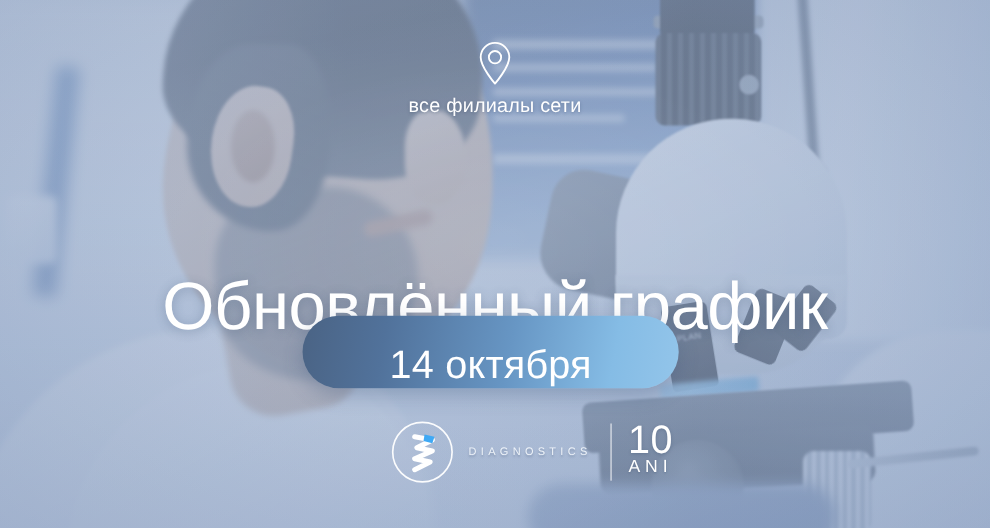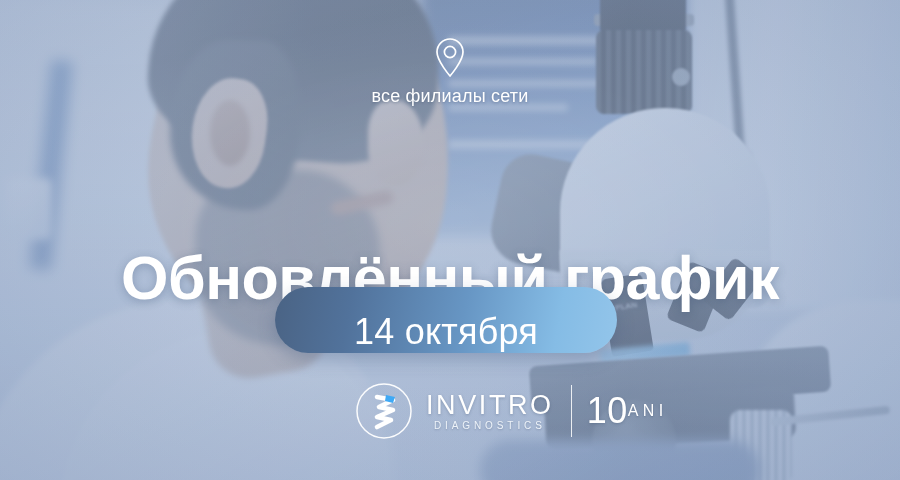--- a/index.html
+++ b/index.html
@@ -142,40 +142,40 @@
   
   .content{position:absolute;inset:0;}
 
   .pin-wrap{position:absolute;left:0;right:0;top:36px;display:flex;flex-direction:column;
     align-items:center;gap:6px;}
   .pin-icon{width:36px;height:44px;display:block;}
   .pin-label{font-size:18px;color:#ffffff;letter-spacing:.2px;
     text-shadow:0 1px 3px rgba(40,60,90,.32);}
 
   .headline{position:absolute;left:0;right:0;top:202px;text-align:center;
-    font-size:61px;font-weight:bold;color:#ffffff;letter-spacing:-.5px;line-height:70px;
+    font-size:61px;font-weight:normal;color:#ffffff;letter-spacing:-.5px;line-height:70px;
     text-shadow:0 2px 10px rgba(45,68,104,.30);}
 
   .date-btn{position:absolute;left:275px;top:287px;width:342px;height:66px;
     border:0;border-radius:33px;cursor:pointer;padding:0;
     background:linear-gradient(100deg,#4a6384 0%,#51729b 22%,#6796c4 55%,#85bce5 82%,#93c5ea 100%);
     box-shadow:0 6px 18px rgba(54,80,120,.30);
     display:flex;align-items:center;justify-content:center;}
   .date-btn-label{font-size:36px;color:#ffffff;letter-spacing:.2px;
     font-family:"Liberation Sans","DejaVu Sans",sans-serif;margin-top:24px;}
 
   .logo{position:absolute;left:355px;top:380px;height:62px;display:flex;align-items:center;gap:13px;}
   .emblem{width:58px;height:58px;flex:0 0 auto;}
   .logo-text{display:flex;flex-direction:column;justify-content:center;height:50px;}
   .logo-name{font-size:27px;color:#ffffff;letter-spacing:2.6px;line-height:28px;
     text-shadow:0 1px 3px rgba(50,70,100,.3);}
   .logo-sub{font-size:10px;color:#eef3f9;letter-spacing:3.9px;line-height:13px;
     text-shadow:0 1px 2px rgba(50,70,100,.3);text-align:center;}
   .logo-div{width:1px;height:52px;background:rgba(255,255,255,.85);margin:0 2px 0 4px;}
-  .anniv{display:flex;align-items:center;justify-content:center;height:56px;}
+  .anniv{display:flex;flex-direction:column;align-items:center;justify-content:flex-start;height:56px;}
   .anniv-num{font-size:36px;color:#ffffff;line-height:34px;letter-spacing:.5px;
     text-shadow:0 1px 3px rgba(50,70,100,.3);}
   .anniv-word{font-size:16px;color:#ffffff;letter-spacing:4.4px;line-height:16px;
     text-shadow:0 1px 2px rgba(50,70,100,.3);}
 </style>
 </head>
 <body>
 
 <div class="banner">
 
@@ -254,21 +254,20 @@
 
     <div class="logo">
       <span class="emblem">
         <svg viewBox="0 0 58 58" width="58" height="58" aria-hidden="true">
           <circle cx="29" cy="29" r="27" fill="none" stroke="#ffffff" stroke-width="1.5" opacity=".95"></circle>
           <path d="M22 15 L38 18 L24 25 L38 28 L22 35 L36 38 L22 45" fill="none" stroke="#ffffff" stroke-width="4.6" stroke-linejoin="round" stroke-linecap="round"></path>
           <path d="M31 13 L40 15 L38 21 L30 19 Z" fill="#3fa9f5"></path>
         </svg>
       </span>
       <span class="logo-text">
-        <span class="logo-name">INVITRO</span>
         <span class="logo-sub">DIAGNOSTICS</span>
       </span>
       <span class="logo-div"></span>
       <span class="anniv">
         <span class="anniv-num">10</span>
         <span class="anniv-word">ANI</span>
       </span>
     </div>
 
   </div>

